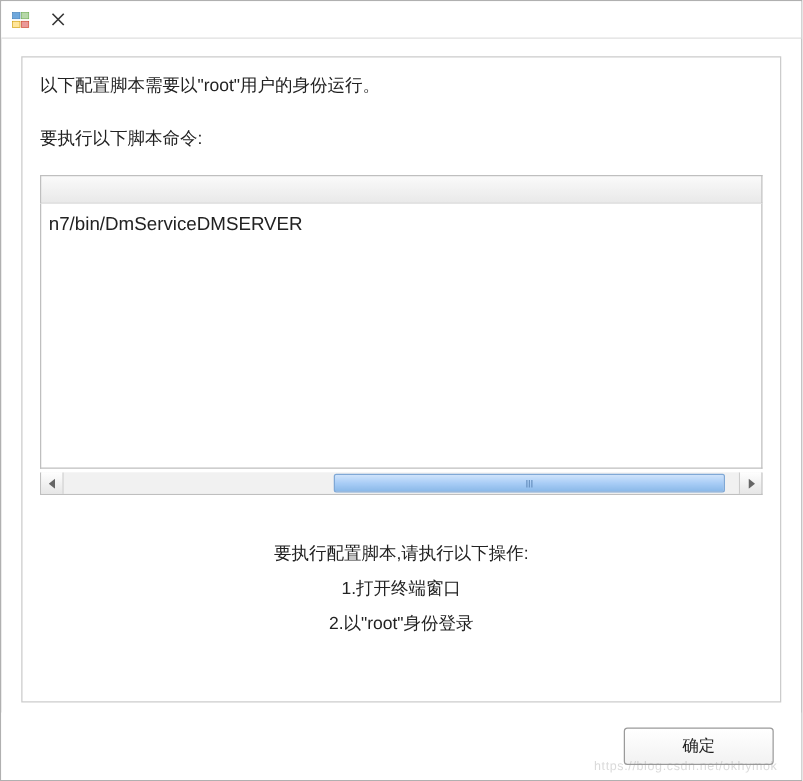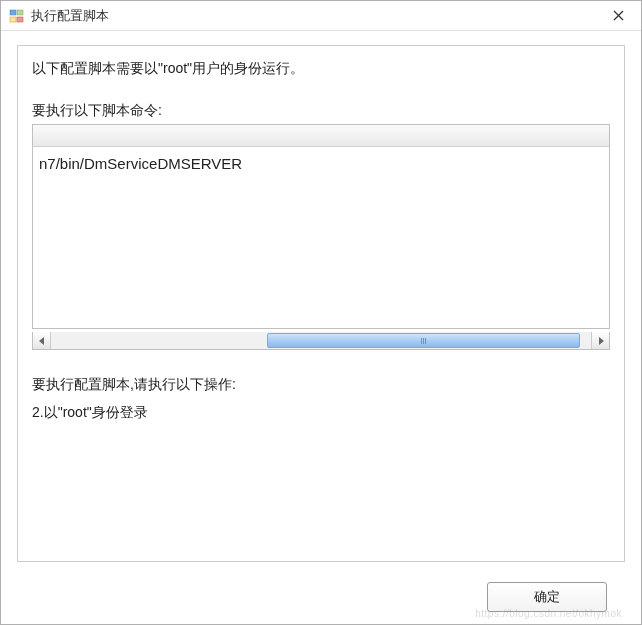--- a/index.html
+++ b/index.html
@@ -69,35 +69,35 @@
       background: #ffffff;
     }
     .intro-text {
       font-size: 14px;
       color: #222;
       margin-bottom: 24px;
     }
     .section-label {
       font-size: 14px;
       color: #222;
-      margin-bottom: 4px;
+      margin-bottom: 20px;
     }
     .script-box-wrap {
       position: relative;
       margin-bottom: 2px;
     }
     .script-header-band {
       height: 23px;
       background: linear-gradient(#fafafa, #e9e9e9);
       border: 1px solid #bfbfbf;
       border-bottom: 1px solid #cfcfcf;
     }
     .script-textarea {
       width: 100%;
-      height: 182px;
+      height: 212px;
       border: 1px solid #bfbfbf;
       border-top: none;
       padding: 8px 6px;
       font-family: Arial, sans-serif;
       font-size: 15px;
       color: #222;
       resize: none;
       outline: none;
       white-space: nowrap;
       overflow: hidden;
@@ -148,31 +148,32 @@
       height: 6px;
       display: flex;
       gap: 1px;
       justify-content: center;
     }
     .hscroll-grip span {
       width: 1px;
       background: #6a93c2;
     }
     .instructions {
-      margin-top: 18px;
+      margin-top: 30px;
       font-size: 14px;
       color: #222;
       line-height: 2.0;
+      text-align: center;
     }
     .button-bar {
       height: 54px;
       display: flex;
       justify-content: flex-end;
       align-items: center;
-      padding-right: 34px;
+      padding-right: 22px;
       background: #ffffff;
     }
     .ok-button {
       min-width: 120px;
       height: 30px;
       background: linear-gradient(#ffffff, #f2f2f2);
       border: 1px solid #9a9a9a;
       border-radius: 3px;
       font-size: 13px;
       color: #222;
@@ -196,21 +197,20 @@
 
   <div class="titlebar">
     <span class="titlebar-icon">
       <svg width="16" height="16" viewBox="0 0 16 16">
         <rect x="1" y="2" width="6" height="5" fill="#6fa8dc" stroke="#3d7cb8" stroke-width="0.5"></rect>
         <rect x="8" y="2" width="6" height="5" fill="#b6d7a8" stroke="#6aa84f" stroke-width="0.5"></rect>
         <rect x="1" y="9" width="6" height="5" fill="#ffe599" stroke="#cc9a00" stroke-width="0.5"></rect>
         <rect x="8" y="9" width="6" height="5" fill="#ea9999" stroke="#cc4125" stroke-width="0.5"></rect>
       </svg>
     </span>
-    <span class="titlebar-title">执行配置脚本</span>
     <span class="titlebar-close">
       <svg width="11" height="11" viewBox="0 0 11 11">
         <line x1="1" y1="1" x2="10" y2="10" stroke="#333" stroke-width="1.3"></line>
         <line x1="10" y1="1" x2="1" y2="10" stroke="#333" stroke-width="1.3"></line>
       </svg>
     </span>
   </div>
 
   <div class="content">
     <div class="inner-panel">
@@ -240,20 +240,21 @@
           <div class="hscroll-btn right">
             <svg width="6" height="8" viewBox="0 0 6 8">
                 <polygon points="1,0 1,8 6,4" fill="#666"></polygon>
               </svg>
           </div>
         </div>
       </div>
 
       <div class="instructions">
         <div>要执行配置脚本,请执行以下操作:</div>
+        <div>1.打开终端窗口</div>
         <div>2.以"root"身份登录</div>
       </div>
 
     </div>
   </div>
 
   <div class="button-bar">
     <button class="ok-button">确定</button>
   </div>
 

